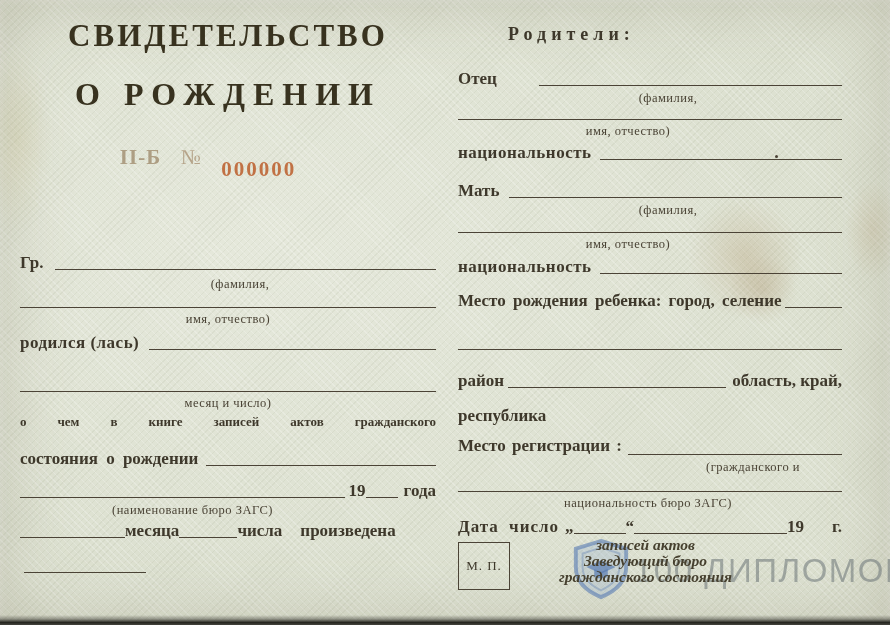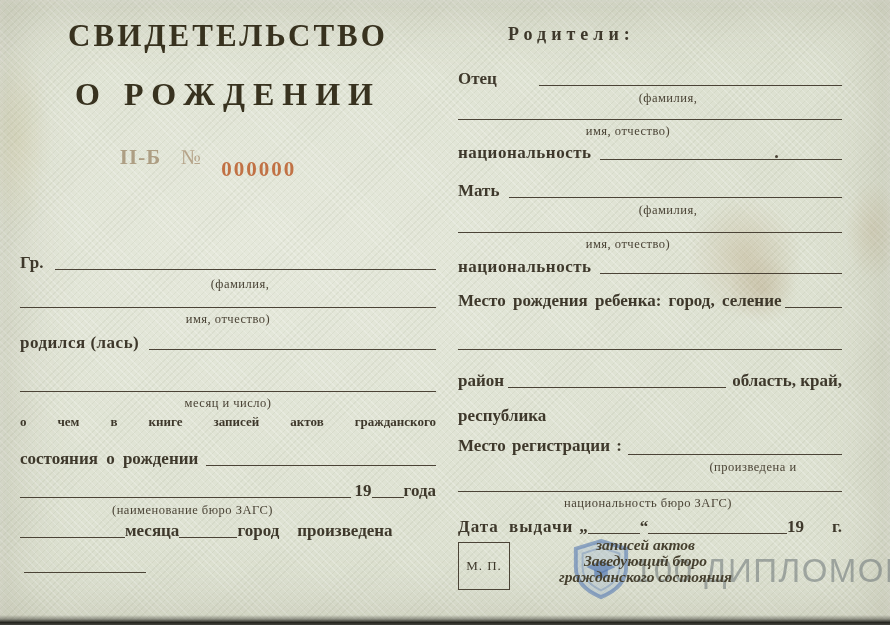--- a/index.html
+++ b/index.html
@@ -100,29 +100,29 @@
 
     <div class="row" style="top:446px;">
       <span class="txt" style="word-spacing:4px;">состояния о рождении</span>
       <span class="fill grow" style="margin-left:8px;"></span>
     </div>
 
     <div class="row" style="top:478px;">
       <span class="fill grow"></span>
       <span class="txt" style="margin-left:4px;">19</span>
       <span class="fill" style="width:32px;"></span>
-      <span class="txt" style="">года</span>
+      <span class="txt" style="margin-left:6px;">года</span>
     </div>
     <div class="hint" style="top:503px;left:55px;width:235px;">(наименование бюро ЗАГС)</div>
 
     <div class="row" style="top:518px;">
       <span class="fill" style="width:105px;"></span>
       <span class="txt">месяца</span>
       <span class="fill" style="width:58px;"></span>
-      <span class="txt">город</span>
+      <span class="txt">числа</span>
       <span class="txt" style="margin-left:18px;">произведена</span>
     </div>
 
     <div class="row" style="top:553px;">
       <span class="fill" style="width:122px;margin-left:4px;"></span>
     </div>
   </div>
 
   <div class="col col-right ink">
 
@@ -170,27 +170,27 @@
     </div>
 
     <div class="row" style="top:403px;">
       <span class="txt">республика</span>
     </div>
 
     <div class="row" style="top:435px;align-items:center;">
       <span class="txt" style="word-spacing:2px;">Место регистрации :</span>
       <span class="fill grow" style="margin-left:6px;"></span>
     </div>
-    <div class="hint" style="top:460px;left:190px;width:210px;">(произведена и</div>
+    <div class="hint" style="top:460px;left:190px;width:210px;">(гражданского и</div>
 
     <div class="hr" style="top:491px;left:0;right:0;"></div>
     <div class="hint" style="top:496px;left:60px;width:260px;">национальность бюро ЗАГС)</div>
 
     <div class="row" style="top:514px;">
-      <span class="txt" style="word-spacing:5px;letter-spacing:1px;">Дата выдачи</span>
+      <span class="txt" style="word-spacing:5px;letter-spacing:1px;">Дата число</span>
       <span class="txt" style="margin-left:6px;">„</span>
       <span class="fill" style="width:52px;"></span>
       <span class="txt">“</span>
       <span class="fill grow"></span>
       <span class="txt">19</span>
       <span class="txt" style="margin-left:28px;">г.</span>
     </div>
 
     <div class="stamp-box">
       <span>М. П.</span>

